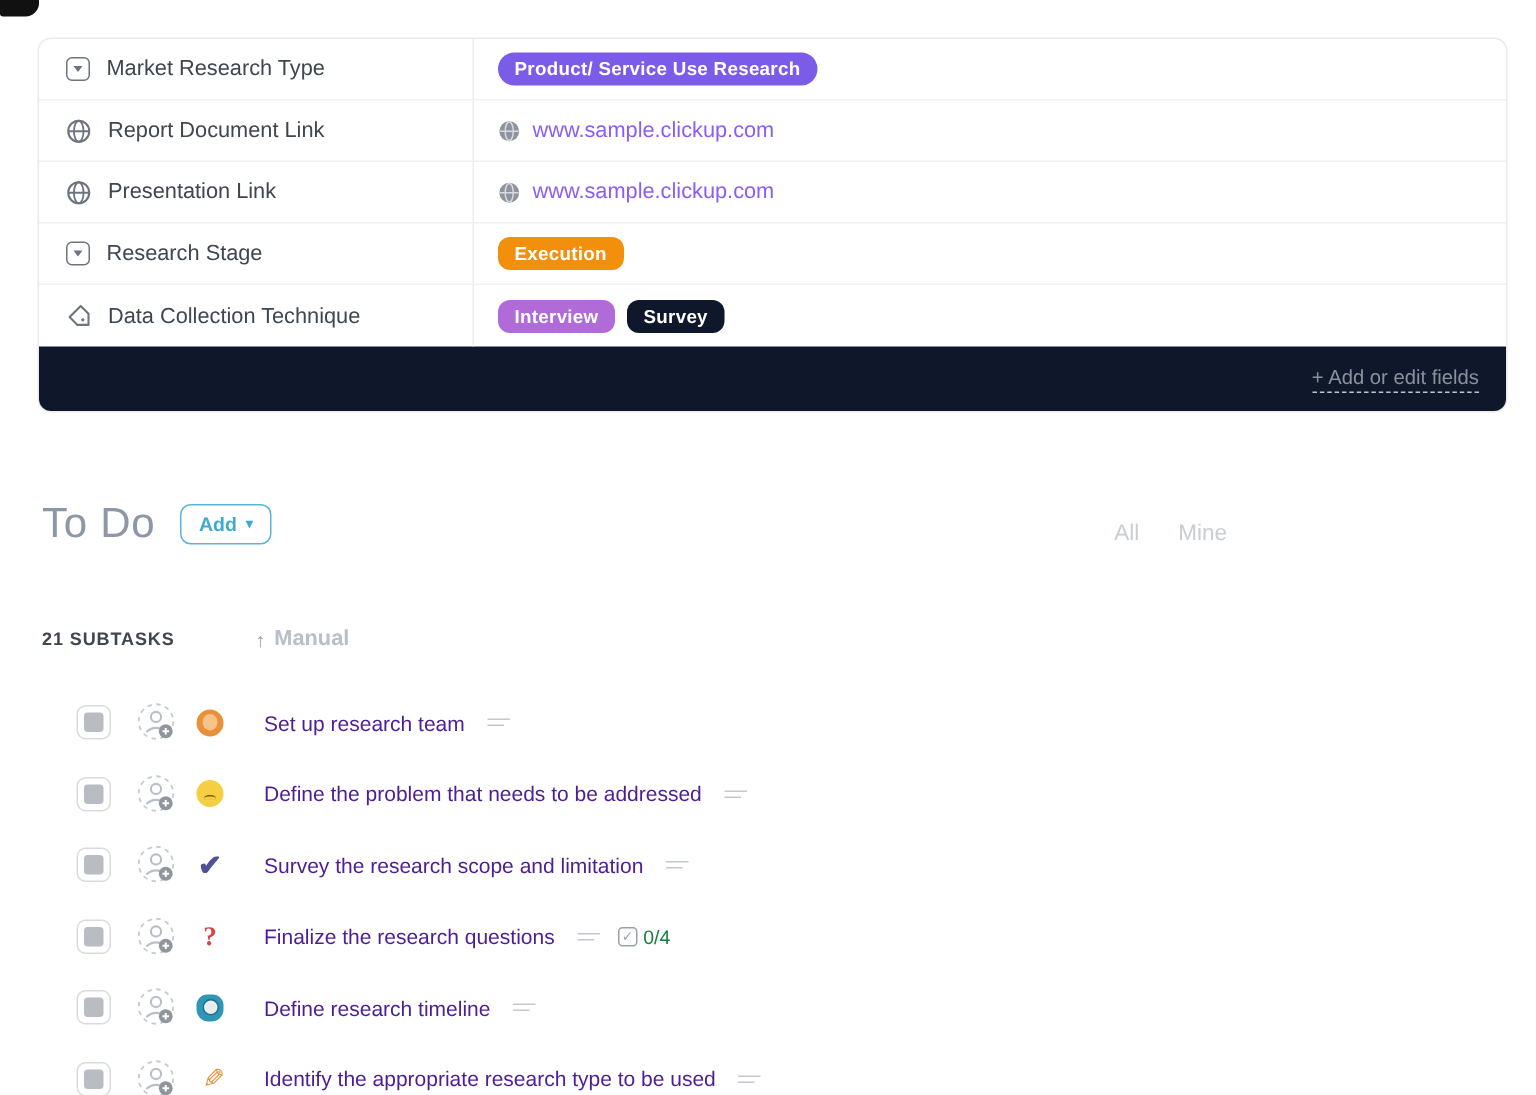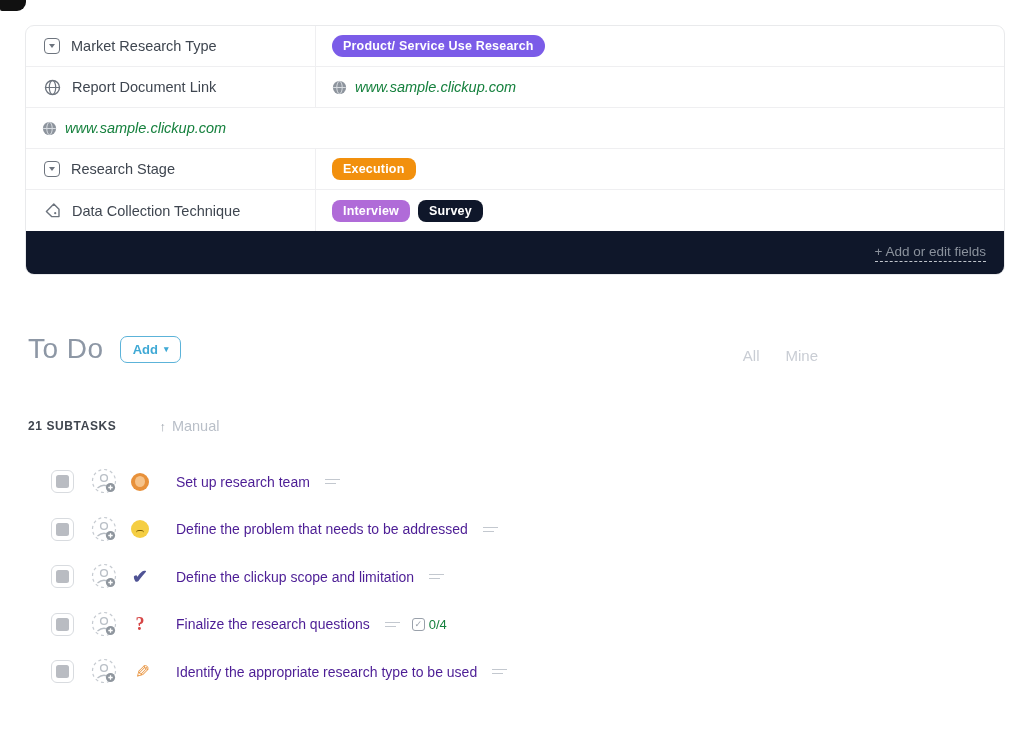--- a/index.html
+++ b/index.html
@@ -26,43 +26,43 @@
     border-right:3.5px solid transparent; border-top:4.5px solid #6d747e; }
   .svg-ico { display:inline-block; }
 
   .badge { display:inline-block; color:#fff; font-size:12.5px; font-weight:bold;
     padding:4px 11px; border-radius:11px; letter-spacing:.2px; }
   .badge-research-type { background:#7b5ce8; }
   .badge-execution { background:#f2900d; border-radius:8px; }
   .badge-interview { background:#b06bd8; border-radius:8px; margin-right:8px; }
   .badge-survey { background:#0f172a; border-radius:8px; }
 
-  .link-text { font-size:14.5px; color:#15803d;font-style:italic; }
+  .link-text { font-size:14.5px; color:#8b5cf6; }
 
   .fields-footer { height:43px; background:#0f172a; display:flex; align-items:center;
     justify-content:flex-end; padding-right:18px; }
   .add-fields-link { font-size:13.5px; color:#8a919c; border-bottom:1px dashed #c0c5cc;
     padding-bottom:2px; cursor:pointer; }
 
   
   .todo-header { position:absolute; left:28px; top:333px; display:flex; align-items:center; }
   .todo-title { font-size:28px; color:#8d97a5; letter-spacing:.5px; }
   .add-btn { margin-left:16px; border:1px solid #5cb3d9; border-radius:7px;
     color:#3fa9d5; font-size:13px; font-weight:bold; background:#fff;
     padding:5px 12px; display:inline-flex; align-items:center; gap:6px; cursor:pointer; }
   .add-caret { font-size:9px; }
 
   .filters { position:absolute; right:30px; top:347px; display:flex; gap:26px; }
   .filter-item { font-size:15px; color:#c9cdd4; cursor:pointer; }
 
-  .subtasks-bar { position:absolute; left:28px; top:418px; display:flex; align-items:center; }
+  .subtasks-bar { position:absolute; left:28px; top:418px; display:flex; align-items:center;gap:11px; }
   .subtask-count { font-size:12px; font-weight:bold; color:#40464f; letter-spacing:.6px; }
   .sort-ctl { margin-left:43px; display:flex; align-items:center; gap:6px; cursor:pointer; }
   .sort-arrow { font-size:13px; color:#9aa1ab; }
-  .sort-label { font-size:14.5px; color:#b9bfc8; }
+  .sort-label { font-size:14.5px; color:#b9bfc8;font-weight:bold; }
 
   
   .subtask-list { position:absolute; left:0; top:458px; width:1024px; }
   .subtask-row { height:47.5px; display:flex; align-items:center; padding-left:51px; }
   .chk { width:23px; height:23px; border:1px solid #d8dbdf; border-radius:6px;
     display:flex; align-items:center; justify-content:center; flex:0 0 23px; cursor:pointer; }
   .chk-inner { width:13px; height:13px; background:#b9bcc2; border-radius:2.5px; }
   .assignee { margin-left:17px; flex:0 0 27px; cursor:pointer; }
   .task-emoji { margin-left:12px; width:20px; flex:0 0 20px; display:flex;
     align-items:center; justify-content:center; }
@@ -120,20 +120,28 @@
         <svg class="svg-ico" width="15" height="15" viewBox="0 0 15 15">
           <circle cx="7.5" cy="7.5" r="6.6" fill="#8d949d"></circle>
           <ellipse cx="7.5" cy="7.5" rx="2.7" ry="6.2" fill="none" stroke="#d8dce1" stroke-width="1"></ellipse>
           <line x1="1.2" y1="7.5" x2="13.8" y2="7.5" stroke="#d8dce1" stroke-width="1"></line>
         </svg>
         <span class="link-text">www.sample.clickup.com</span>
       </div>
     </div>
 
     <div class="field-row">
+      <div class="field-label-cell">
+        <svg class="svg-ico" width="17" height="17" viewBox="0 0 17 17">
+          <circle cx="8.5" cy="8.5" r="7" fill="none" stroke="#6d747e" stroke-width="1.4"></circle>
+          <ellipse cx="8.5" cy="8.5" rx="3.2" ry="7" fill="none" stroke="#6d747e" stroke-width="1.2"></ellipse>
+          <line x1="1.5" y1="8.5" x2="15.5" y2="8.5" stroke="#6d747e" stroke-width="1.2"></line>
+        </svg>
+        <span class="field-label">Presentation Link</span>
+      </div>
       <div class="field-value-cell">
         <svg class="svg-ico" width="15" height="15" viewBox="0 0 15 15">
           <circle cx="7.5" cy="7.5" r="6.6" fill="#8d949d"></circle>
           <ellipse cx="7.5" cy="7.5" rx="2.7" ry="6.2" fill="none" stroke="#d8dce1" stroke-width="1"></ellipse>
           <line x1="1.2" y1="7.5" x2="13.8" y2="7.5" stroke="#d8dce1" stroke-width="1"></line>
         </svg>
         <span class="link-text">www.sample.clickup.com</span>
       </div>
     </div>
 
@@ -241,21 +249,21 @@
           <span class="chk-inner"></span>
         </span>
       <svg class="assignee" width="27" height="27" viewBox="0 0 27 27">
         <circle cx="13" cy="13" r="11.5" fill="none" stroke="#c6cbd1" stroke-width="1.2" stroke-dasharray="3 3"></circle>
         <circle cx="13" cy="10" r="3.4" fill="none" stroke="#b9bfc6" stroke-width="1.4"></circle>
         <path d="M6.5 20 Q13 14.5 19.5 20" fill="none" stroke="#b9bfc6" stroke-width="1.4"></path>
         <circle cx="19.5" cy="19.5" r="4.6" fill="#8f969e"></circle>
         <path d="M19.5 17.3 V21.7 M17.3 19.5 H21.7" stroke="#fff" stroke-width="1.3"></path>
       </svg>
       <span class="task-emoji glyph-check">✔</span>
-      <span class="task-name">Define the clickup scope and limitation</span>
+      <span class="task-name">Survey the research scope and limitation</span>
       <span class="desc-icon">
           <i></i>
           <i></i>
         </span>
     </div>
 
     <div class="subtask-row">
       <span class="chk">
           <span class="chk-inner"></span>
         </span>
@@ -271,20 +279,42 @@
       <span class="desc-icon">
           <i></i>
           <i></i>
         </span>
       <span class="checklist">
         <span class="cl-box">✓</span>
         <span class="cl-count">0/4</span>
       </span>
     </div>
 
+    <div class="subtask-row">
+      <span class="chk">
+          <span class="chk-inner"></span>
+        </span>
+      <svg class="assignee" width="27" height="27" viewBox="0 0 27 27">
+        <circle cx="13" cy="13" r="11.5" fill="none" stroke="#c6cbd1" stroke-width="1.2" stroke-dasharray="3 3"></circle>
+        <circle cx="13" cy="10" r="3.4" fill="none" stroke="#b9bfc6" stroke-width="1.4"></circle>
+        <path d="M6.5 20 Q13 14.5 19.5 20" fill="none" stroke="#b9bfc6" stroke-width="1.4"></path>
+        <circle cx="19.5" cy="19.5" r="4.6" fill="#8f969e"></circle>
+        <path d="M19.5 17.3 V21.7 M17.3 19.5 H21.7" stroke="#fff" stroke-width="1.3"></path>
+      </svg>
+      <span class="task-emoji">
+        <span class="emoji-circle emoji-teal">
+            <span class="face"></span>
+          </span>
+      </span>
+      <span class="task-name">Define research timeline</span>
+      <span class="desc-icon">
+          <i></i>
+          <i></i>
+        </span>
+    </div>
 
     <div class="subtask-row">
       <span class="chk">
           <span class="chk-inner"></span>
         </span>
       <svg class="assignee" width="27" height="27" viewBox="0 0 27 27">
         <circle cx="13" cy="13" r="11.5" fill="none" stroke="#c6cbd1" stroke-width="1.2" stroke-dasharray="3 3"></circle>
         <circle cx="13" cy="10" r="3.4" fill="none" stroke="#b9bfc6" stroke-width="1.4"></circle>
         <path d="M6.5 20 Q13 14.5 19.5 20" fill="none" stroke="#b9bfc6" stroke-width="1.4"></path>
         <circle cx="19.5" cy="19.5" r="4.6" fill="#8f969e"></circle>

